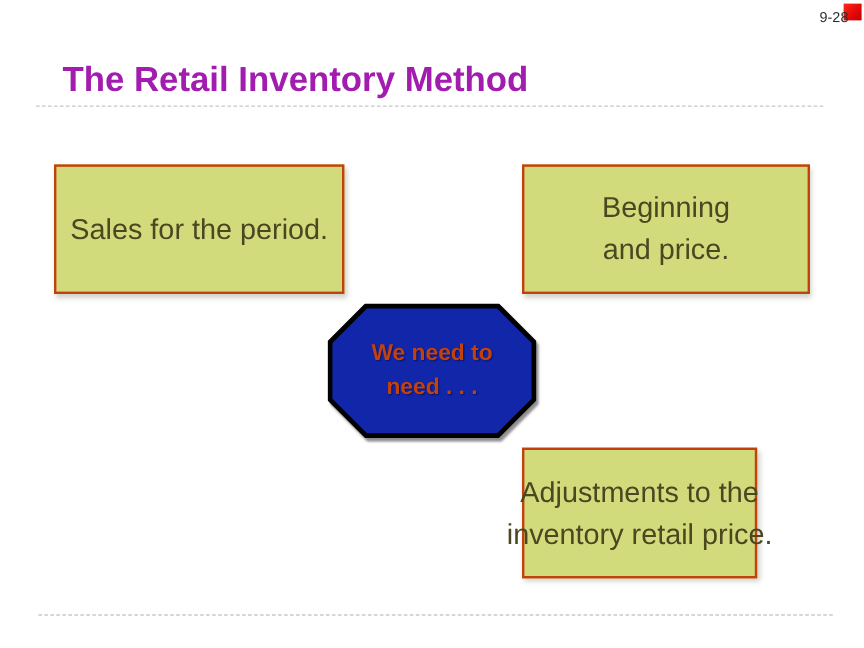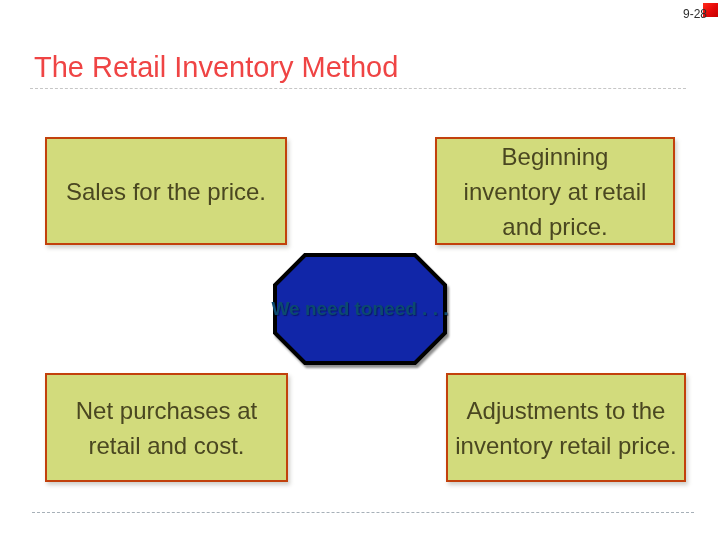--- a/index.html
+++ b/index.html
@@ -26,25 +26,25 @@
   .slide-num {
     position: absolute;
     top: 7px;
     right: 13px;
     font-size: 12px;
     color: #2e2e2e;
   }
 
   .page-title {
     position: absolute;
-    left: 34px;
+    left: 52px;
     top: 51px;
     font-size: 29px;
-    font-weight: 400;
-    color: #ef4444;
+    font-weight: 700;
+    color: #a21caf;
     white-space: nowrap;
   }
 
   .rule {
     position: absolute;
     height: 0;
     border-top: 1px dashed #c6c6c6;
   }
   .rule-top    { left: 30px; top: 88px;  width: 656px; border-top-color: #c6c6c6; }
   .rule-bottom { left: 32px; top: 512px; width: 662px; border-top-color: #a7b0b8; }
@@ -61,42 +61,42 @@
     align-items: center;
     justify-content: center;
     text-align: center;
     box-shadow: 2px 3px 4px rgba(150, 150, 140, 0.45);
   }
   .gbox .line { display: block; white-space: nowrap; }
 
   .gbox-tl { left: 45px;  top: 137px; width: 242px; height: 108px; }
   .gbox-tr { left: 435px; top: 137px; width: 240px; height: 108px; }
   .gbox-bl { left: 45px;  top: 373px; width: 243px; height: 109px; }
-  .gbox-br { left: 435px; top: 373px; width: 240px; height: 109px; margin-left: 11px; }
+  .gbox-br { left: 435px; top: 373px; width: 196px; height: 109px; }
 
   .octagon-wrap {
     position: absolute;
     left: 273px;
     top: 253px;
     width: 174px;
     height: 112px;
   }
   .octagon-wrap svg {
     position: absolute;
     inset: 0;
     filter: drop-shadow(2px 3px 1px rgba(50, 50, 50, 0.55));
   }
   .octagon-text {
     position: absolute;
     inset: 0;
     display: flex;
-    flex-direction: row;
+    flex-direction: column;
     align-items: center;
     justify-content: center;
-    color: #0c4a6e;
+    color: #c2410c;
     font-size: 19px;
     font-weight: bold;
     line-height: 28px;
     text-align: center;
     text-shadow: 1px 1px 1px rgba(0, 0, 40, 0.45);
   }
   .octagon-text .line { display: block; white-space: nowrap; }
 </style>
 </head>
 <body>
@@ -105,43 +105,38 @@
 
   <div class="corner-marker"></div>
 
   <div class="slide-num">9-28</div>
 
   <h1 class="page-title" style="margin:0;">The Retail Inventory Method</h1>
 
   <div class="rule rule-top"></div>
 
   <div class="gbox gbox-tl">
-    <span class="line">Sales for the price.</span>
+    <span class="line">Sales for the period.</span>
   </div>
 
   <div class="gbox gbox-tr">
     <span class="line">Beginning</span>
-    <span class="line">inventory at retail</span>
     <span class="line">and price.</span>
   </div>
 
   <div class="octagon-wrap">
     <svg width="174" height="112" viewBox="0 0 174 112">
       <polygon points="32,2 142,2 172,32 172,80 142,110 32,110 2,80 2,32" fill="#1126A8" stroke="#000000" stroke-width="4"></polygon>
     </svg>
     <div class="octagon-text">
       <span class="line">We need to</span>
       <span class="line">need . . .</span>
     </div>
   </div>
 
-  <div class="gbox gbox-bl">
-    <span class="line">Net purchases at</span>
-    <span class="line">retail and cost.</span>
-  </div>
 
   <div class="gbox gbox-br">
     <span class="line">Adjustments to the</span>
     <span class="line">inventory retail price.</span>
   </div>
 
   <div class="rule rule-bottom"></div>
 
 </div>
 

